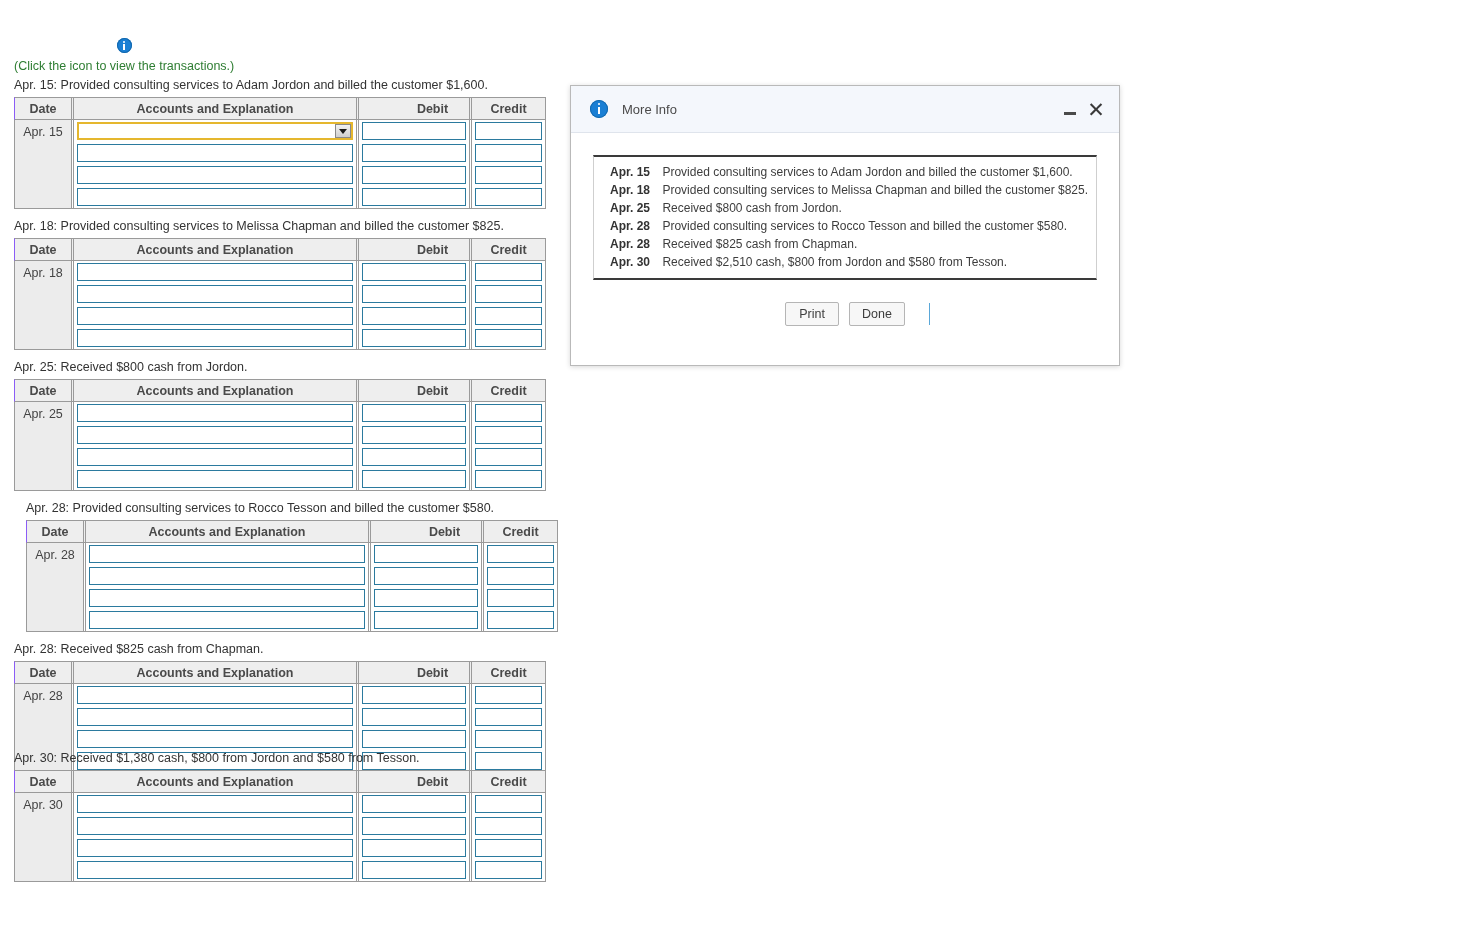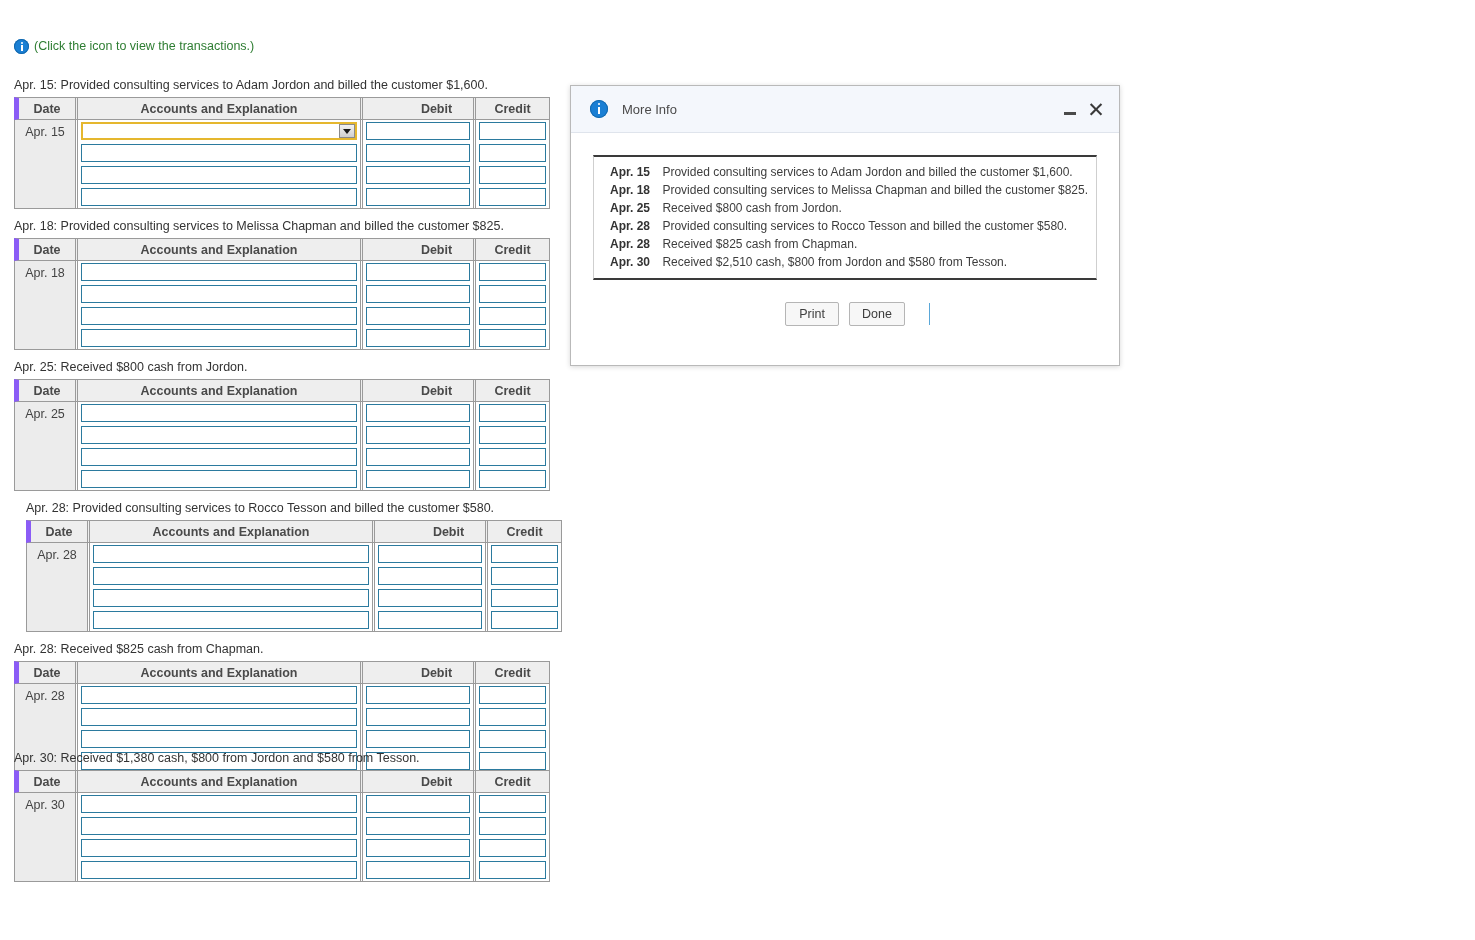--- a/index.html
+++ b/index.html
@@ -32,20 +32,21 @@
     position: absolute;
     left: 14px;
     top: 38px;
     font-size: 12.5px;
     line-height: 17px;
     color: #2e7d32;
     display: flex;
     align-items: center;
     gap: 5px;
     white-space: nowrap;
+    flex-direction: column;
   }
 
   
   .info-icon {
     display: inline-block;
     width: 15px;
     height: 15px;
     border-radius: 50%;
     background: #1a7fd4;
     position: relative;
@@ -101,21 +102,21 @@
     background: #eeeeee;
     color: #4a4a4a;
     font-weight: bold;
     font-size: 12.5px;
     height: 21px;
     text-align: center;
     border-top: 1px solid #9a9a9a;
     border-bottom: 1px solid #9a9a9a;
     padding: 0;
   }
-  table.journal th.c-date   { width: 56px;  border-left: 5px solid #8b5cf6; }
+  table.journal th.c-date   { width: 56px;  border-left: 1px solid #8b5cf6; }
   table.journal th.c-acct   { width: 282px; border-left: 3px double #9a9a9a; }
   table.journal th.c-debit  { width: 73px;  border-left: 3px double #9a9a9a; padding-left: 37px; }
   table.journal th.c-credit { width: 73px;  border-left: 3px double #9a9a9a; border-right: 1px solid #9a9a9a; }
 
   table.journal td.date-cell {
     background: #ececec;
     border-left: 1px solid #9a9a9a;
     border-bottom: 1px solid #9a9a9a;
     vertical-align: top;
     text-align: center;

